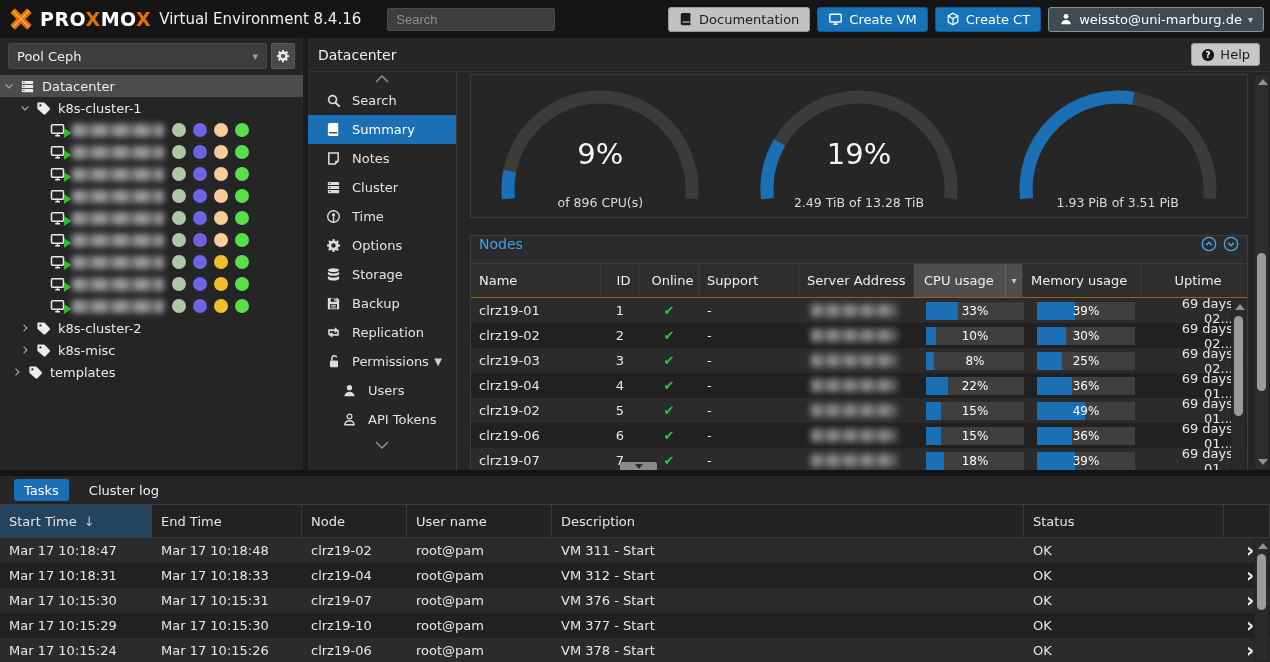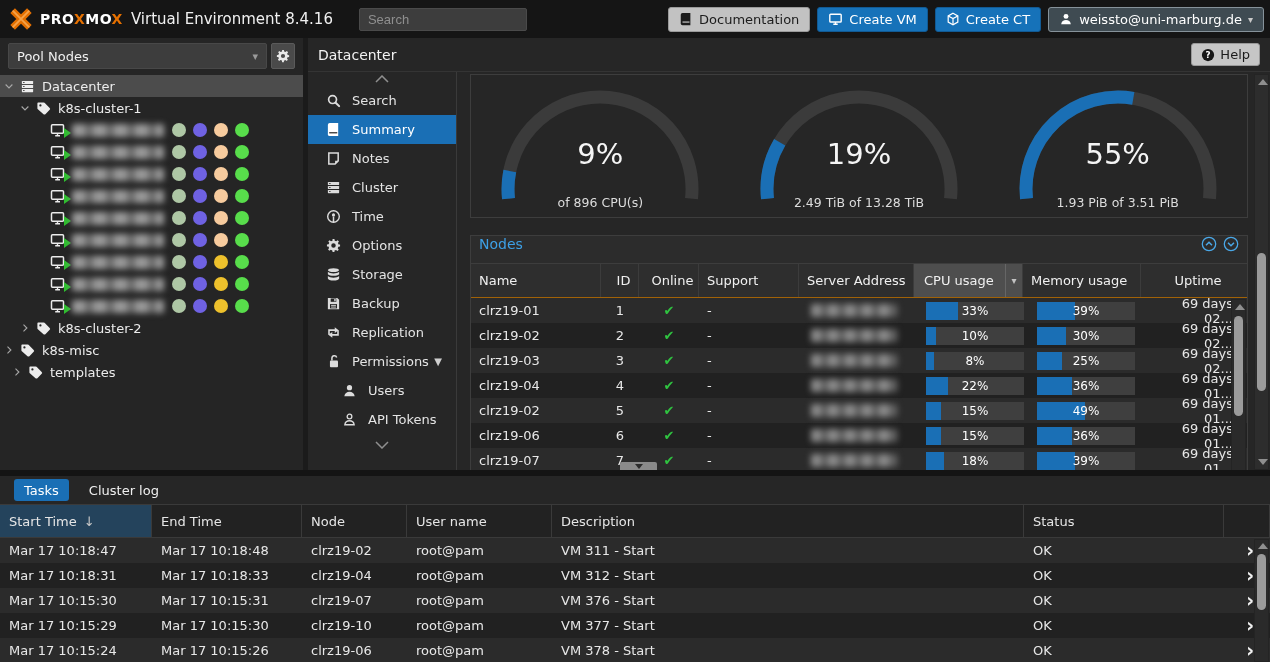--- a/index.html
+++ b/index.html
@@ -4,21 +4,21 @@
 <style>
   * { margin:0; padding:0; box-sizing:border-box; }
   html,body { width:1270px; height:662px; overflow:hidden; background:#262626;
     font-family:"DejaVu Sans","Liberation Sans",sans-serif; font-size:13px; color:#e8e8e8; }
   svg { display:block; }
 
   
   #topbar { position:absolute; left:0; top:0; width:1270px; height:38px; background:#151515;
     display:flex; align-items:center; }
   #logo { display:flex; align-items:center; gap:6px; margin-left:8px; }
-  #logo-word { font-size:14px; font-weight:bold; letter-spacing:.5px; color:#fff; }
+  #logo-word { font-size:19px; font-weight:bold; letter-spacing:.5px; color:#fff; }
   #logo-word .ox { color:#e57000; }
   #ve-text { color:#f0f0f0; font-size:15px; margin-left:8px; }
   #topbar-search { margin-left:26px; width:168px; height:23px; background:#3d3d3d; border:1px solid #4a4a4a;
     border-radius:2px; color:#d0d0d0; padding:0 8px; font-size:13px; outline:none; }
   #topbar-search::placeholder { color:#8f8f8f; }
   #topbar-right { margin-left:auto; display:flex; align-items:center; gap:7px; margin-right:6px; }
   .tb-btn { height:25px; display:flex; align-items:center; gap:6px; padding:0 10px; border-radius:3px;
     font-size:13px; cursor:pointer; }
   .tb-btn.gray { background:#c2c2c2; color:#1c1c1c; border:1px solid #9a9a9a; }
   .tb-btn.blue { background:#1672b9; color:#fff; border:1px solid #115a94; }
@@ -175,21 +175,21 @@
       </svg>
       <span>weissto@uni-marburg.de</span>
       <span style="color:#c9c9c9; font-size:10px;">▾</span>
     </div>
   </div>
 </div>
 
 <div id="sidebar">
   <div id="sidebar-toolbar">
     <div id="pool-view">
-      <span>Pool Nodes</span>
+      <span>Pool Ceph</span>
       <span class="sel-caret">▾</span>
     </div>
     <div id="tree-gear-btn">
       <svg width="14" height="14" viewBox="0 0 16 16">
         <path fill="currentColor" fill-rule="evenodd" d="M7 1h2l.3 1.8 1.6.7 1.5-1.1 1.4 1.4-1.1 1.5.7 1.6L15 7v2l-1.8.3-.7 1.6 1.1 1.5-1.4 1.4-1.5-1.1-1.6.7L9 15H7l-.3-1.8-1.6-.7-1.5 1.1-1.4-1.4 1.1-1.5-.7-1.6L1 9V7l1.8-.3.7-1.6L2.4 3.8l1.4-1.4 1.5 1.1 1.6-.7zM8 5.6A2.4 2.4 0 1 0 8 10.4 2.4 2.4 0 0 0 8 5.6z"></path>
       </svg>
     </div>
   </div>
   <div id="tree">
       <div class="tree-row root-sel">
@@ -379,21 +379,21 @@
           </svg>
         </span>
         <span class="tree-icon">
           <svg width="15" height="15" viewBox="0 0 16 16">
             <path fill="currentColor" d="M1.5 8V2.3a.8.8 0 0 1 .8-.8h5.7a1.5 1.5 0 0 1 1.1.4l5.5 5.5a1.4 1.4 0 0 1 0 2l-4.6 4.6a1.4 1.4 0 0 1-2 0L2 8.9A1.5 1.5 0 0 1 1.5 8z"></path>
             <circle cx="4.7" cy="4.7" r="1.2" fill="#252525"></circle>
           </svg>
         </span>
         <span class="tree-label">k8s-cluster-2</span>
       </div>
-      <div class="tree-row" style="padding-left: 0;">
+      <div class="tree-row" style="padding-left: 16px;">
         <span class="tw">
           <svg width="12" height="12" viewBox="0 0 16 16">
             <path fill="none" stroke="currentColor" stroke-width="1.5" d="M6 3.5L10.5 8 6 12.5"></path>
           </svg>
         </span>
         <span class="tree-icon">
           <svg width="15" height="15" viewBox="0 0 16 16">
             <path fill="currentColor" d="M1.5 8V2.3a.8.8 0 0 1 .8-.8h5.7a1.5 1.5 0 0 1 1.1.4l5.5 5.5a1.4 1.4 0 0 1 0 2l-4.6 4.6a1.4 1.4 0 0 1-2 0L2 8.9A1.5 1.5 0 0 1 1.5 8z"></path>
             <circle cx="4.7" cy="4.7" r="1.2" fill="#252525"></circle>
           </svg>
@@ -582,21 +582,20 @@
           <path d="M 18.5 121.6 A 92 92 0 0 1 30.7 65.3" fill="none" stroke="#1a6fb5" stroke-width="13"></path>
         </svg>
         <div class="gauge-pct">19%</div>
         <div class="gauge-caption">2.49 TiB of 13.28 TiB</div>
       </div>
       <div class="gauge-cell">
         <svg width="220" height="128" viewBox="0 0 220 128" style="margin-top: 2px;">
           <path d="M 18.5 121.6 A 92 92 0 1 1 201.5 121.6" fill="none" stroke="#3b3b3b" stroke-width="13"></path>
           <path d="M 18.5 121.6 A 92 92 0 0 1 125.3 21.3" fill="none" stroke="#1a6fb5" stroke-width="13"></path>
         </svg>
-        <div class="gauge-pct">55%</div>
         <div class="gauge-caption">1.93 PiB of 3.51 PiB</div>
       </div>
     </div>
 
   <div id="nodes-panel">
     <div id="nodes-panel-header">
       <span id="nodes-title">Nodes</span>
       <div id="nodes-tools">
         <span class="tool">
           <svg width="16" height="16" viewBox="0 0 16 16">

